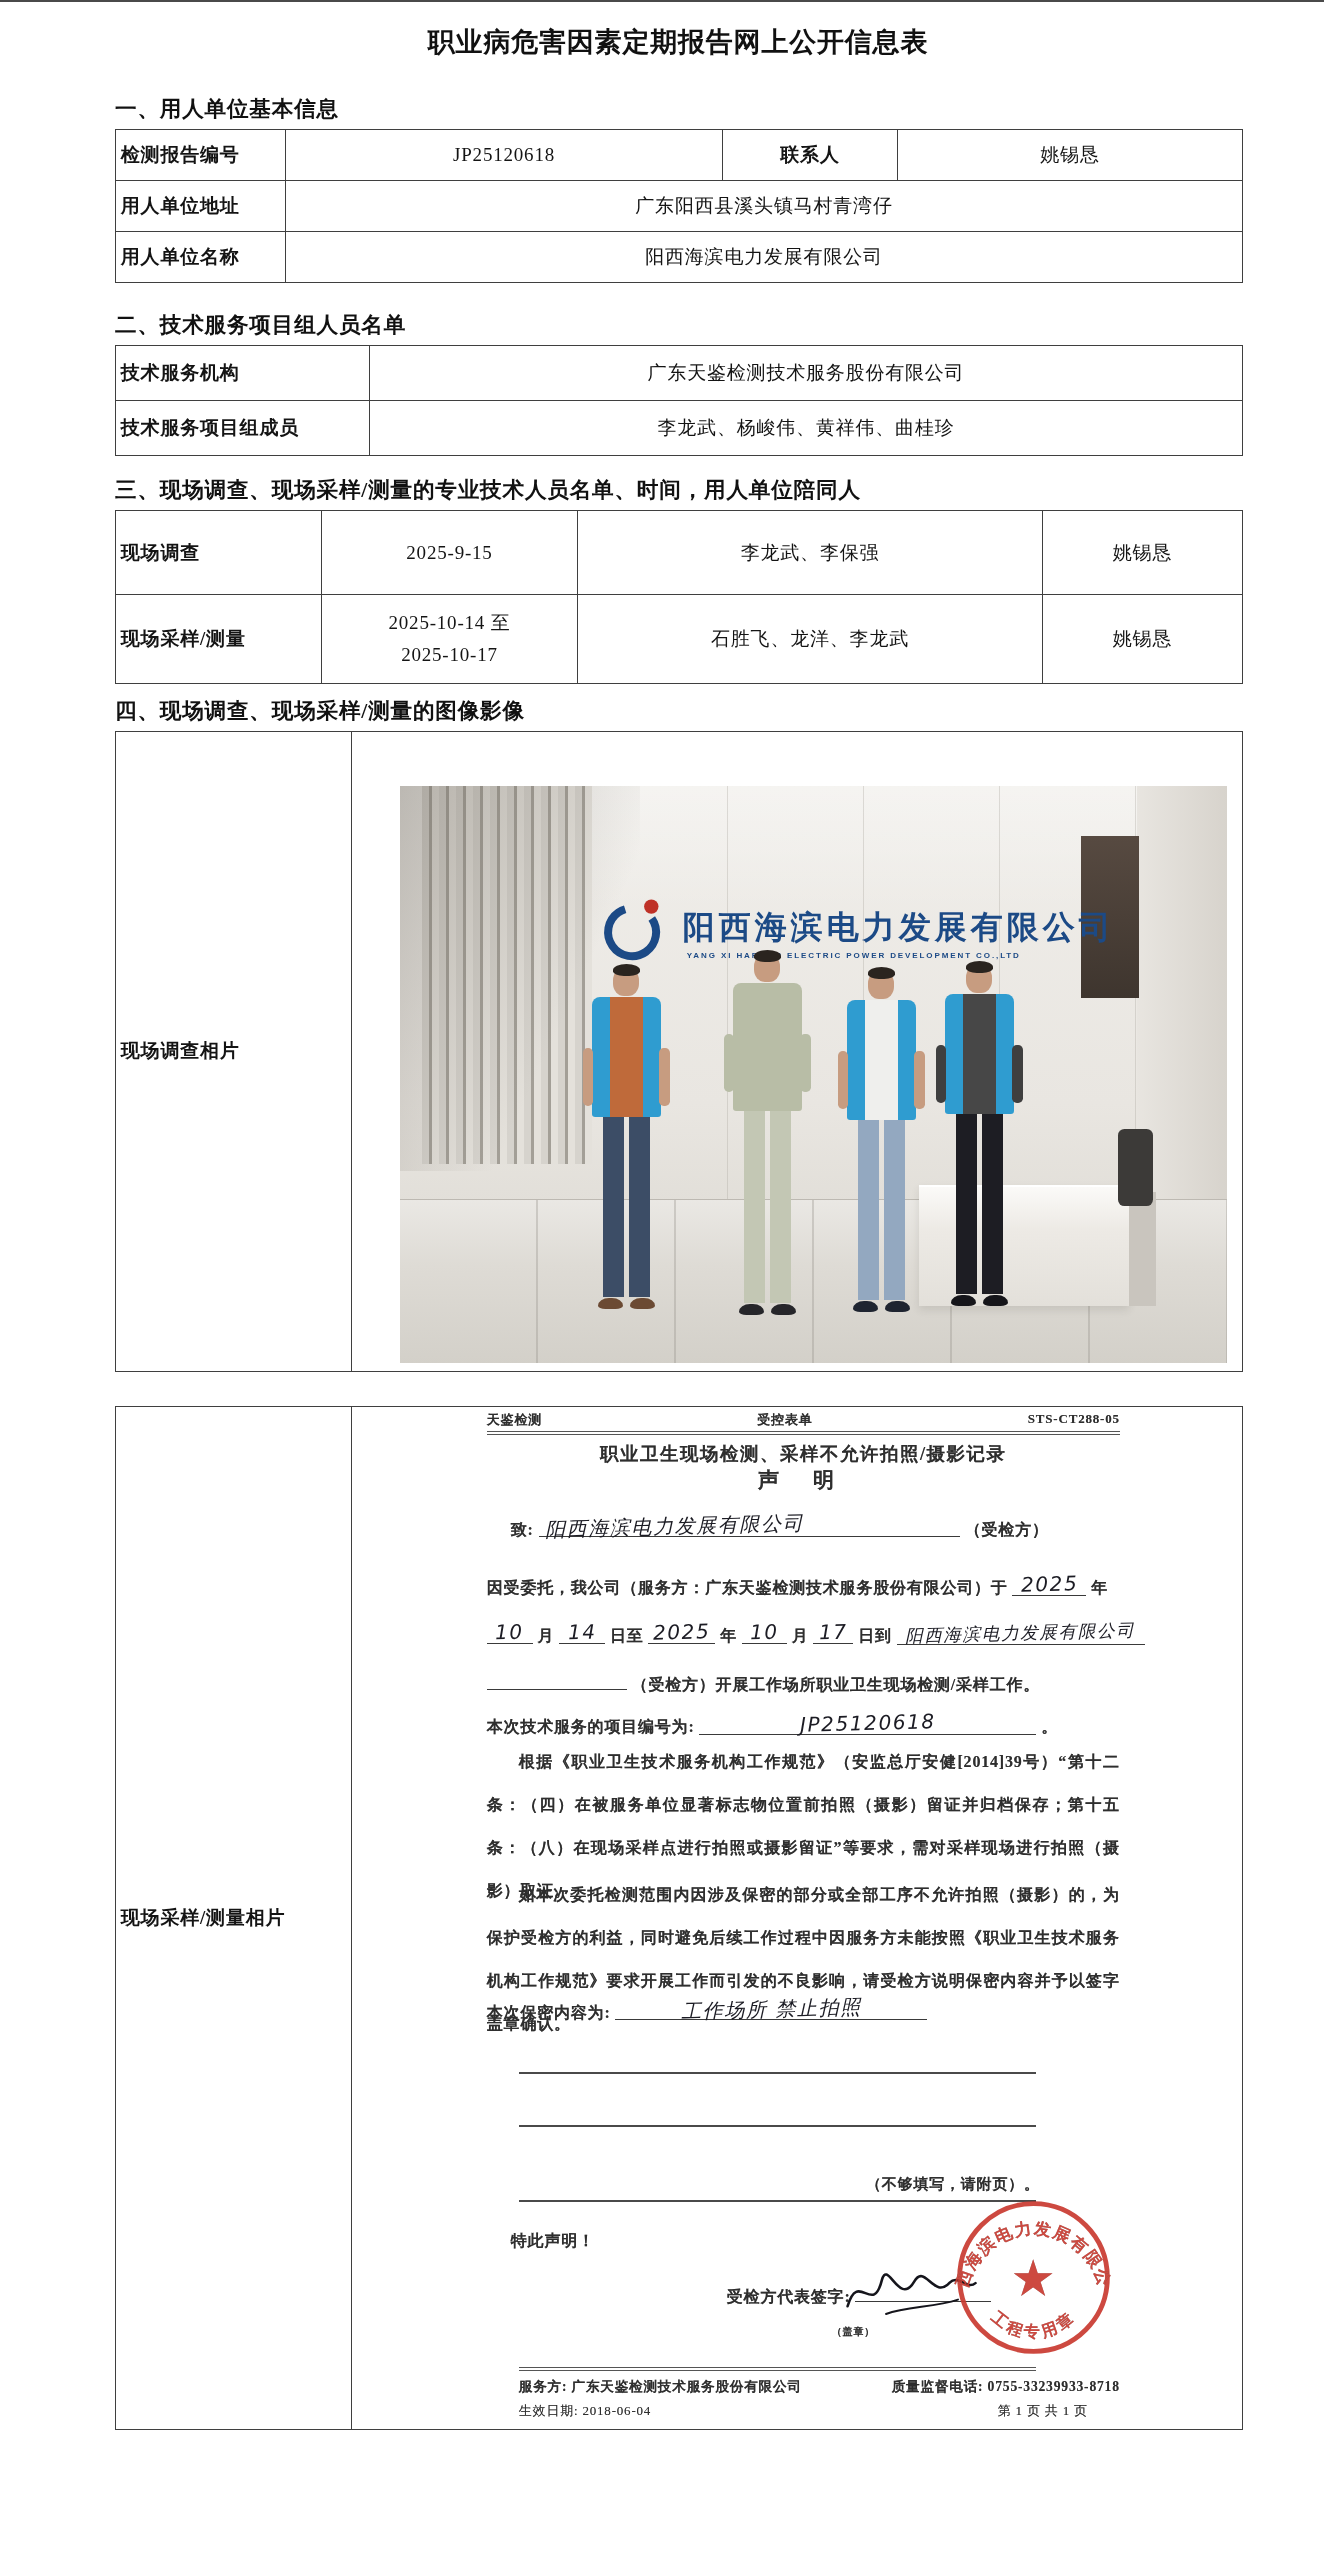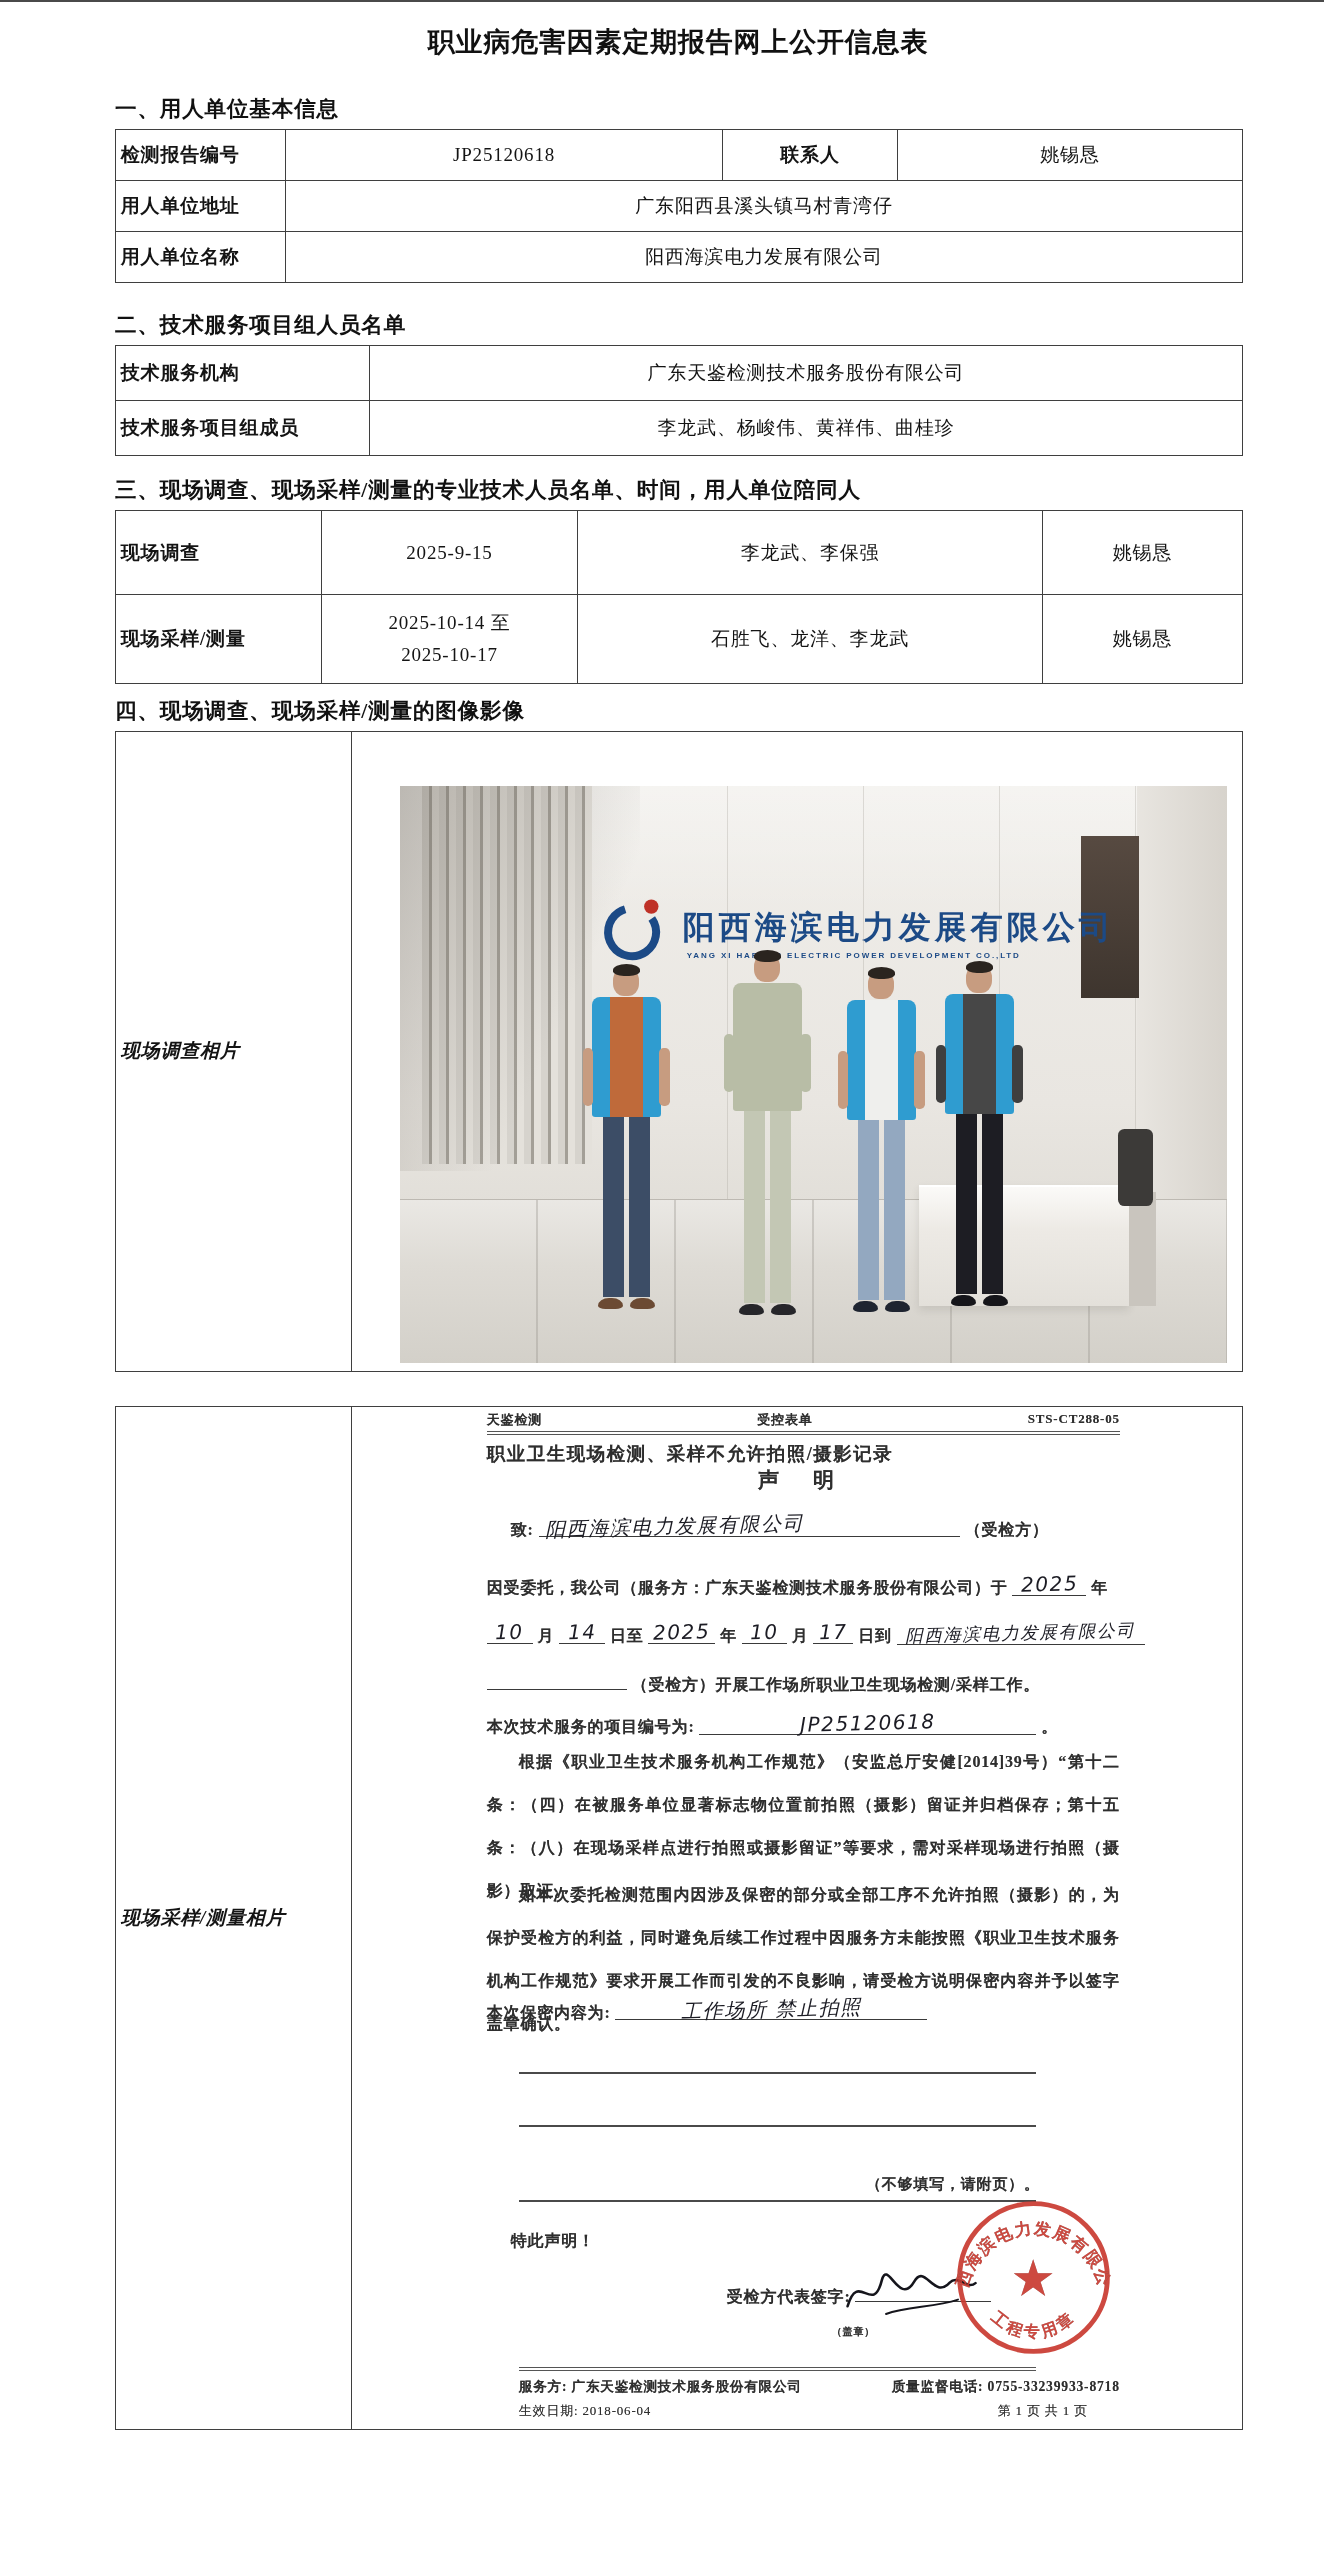--- a/index.html
+++ b/index.html
@@ -30,21 +30,21 @@
   }
   td.lab{font-weight:bold;text-align:left;padding-left:24px;letter-spacing:0.8px;}
   td.cen{text-align:center;padding-left:4.8px;}
   td.val{text-align:center;font-weight:normal;letter-spacing:0.8px;}
   .t1 td{height:50px;}
   .t2 td{height:54px;}
   .t3 .hrow td{height:54px;font-weight:bold;}
   .t3 .r1 td{height:83px;}
   .t3 .r2 td{height:88px;}
   .t4 td{padding:0;}
-  .media-label{font-weight:bold;padding-left:9.6px;letter-spacing:0.8px;white-space:nowrap;font-style:italic;}
+  .media-label{font-weight:bold;padding-left:9.6px;letter-spacing:0.8px;white-space:nowrap;}
   .time2{line-height:32px;}
 
   
   .photo-wrap{width:827px;height:577px;margin:46px 0 0 43px;position:relative;
     overflow:hidden;background:linear-gradient(180deg,#f0eeea 0%,#e9e6e1 55%,#e2dfd9 72%);}
   .slats{position:absolute;left:22.4px;top:0;width:170px;height:378px;
     background:repeating-linear-gradient(90deg,#d6d3cd 0 7.2px,#a39f97 7.2px 9.6px,#e4e1db 9.6px 17px);}
   .slat-shadow{position:absolute;left:0;top:0;width:240px;height:385px;
     background:linear-gradient(115deg,rgba(110,104,95,.40) 0%,rgba(110,104,95,.12) 45%,transparent 65%);}
   .wall-seams{position:absolute;left:192px;top:0;right:0;height:413px;
@@ -98,21 +98,21 @@
 
   
   .doc-cell{position:relative;height:1022px;}
   .doc{position:absolute;left:130px;top:0;width:633px;height:1019px;
     color:#2e2e2e;font-weight:bold;font-size:16px;letter-spacing:0.8px;
     text-shadow:0 0 0.5px rgba(60,60,60,.55);}
   .dl{position:absolute;left:0;white-space:nowrap;}
   .d-head{width:100%;top:4px;display:flex;justify-content:space-between;font-size:13px;}
   .d-rule{position:absolute;top:24px;left:0;width:100%;height:4px;
     border-top:1.6px solid #555;border-bottom:1.6px solid #555;box-sizing:border-box;}
-  .d-title{width:100%;top:34px;font-size:18.4px;letter-spacing:1.6px;}
+  .d-title{width:100%;top:34px;text-align:center;font-size:18.4px;letter-spacing:1.6px;}
   .d-sub{width:100%;top:59px;text-align:center;font-size:21px;letter-spacing:14.4px;}
   .uf{display:inline-block;border-bottom:1.6px solid #3a3a3a;text-align:center;
     vertical-align:baseline;height:21px;}
   .hw{font-style:italic;font-weight:normal;font-size:20px;letter-spacing:1.6px;color:#1c1c24;
     position:relative;top:-1.6px;display:inline-block;transform:rotate(-1.5deg);
     font-family:"DejaVu Sans",sans-serif;text-shadow:none;white-space:nowrap;}
   .dp{position:absolute;left:0;width:100%;text-align:justify;line-height:43px;
     text-indent:2em;white-space:normal;}
   .blank{position:absolute;left:32px;width:517px;border-bottom:2.4px solid #4a4a4a;}
   .note-line{top:768px;right:80px;left:auto;font-size:15px;}

